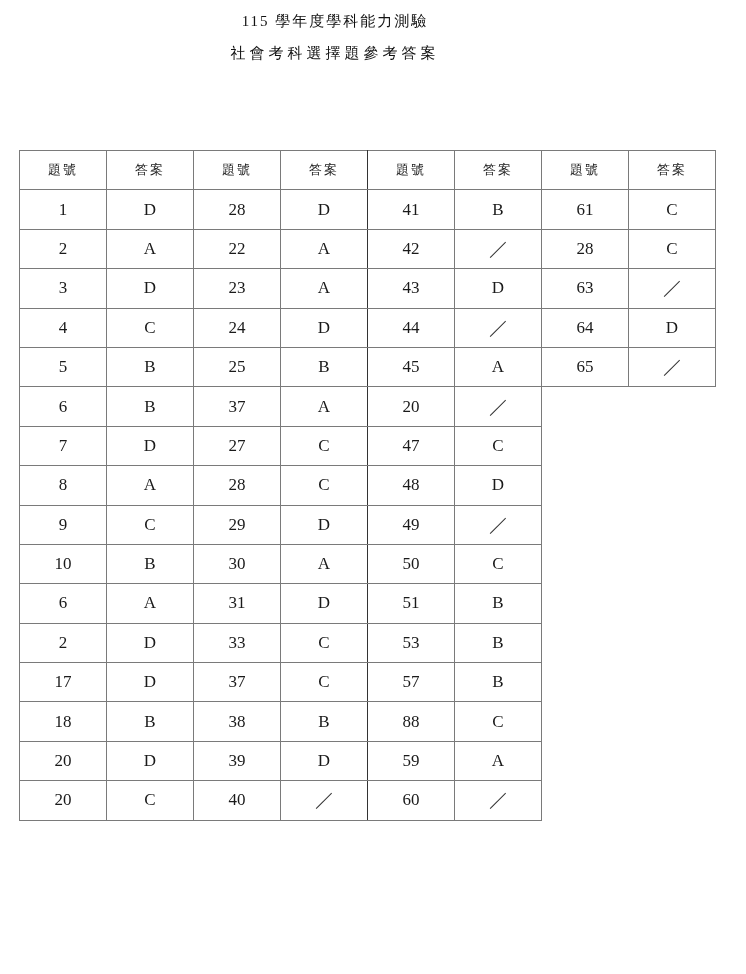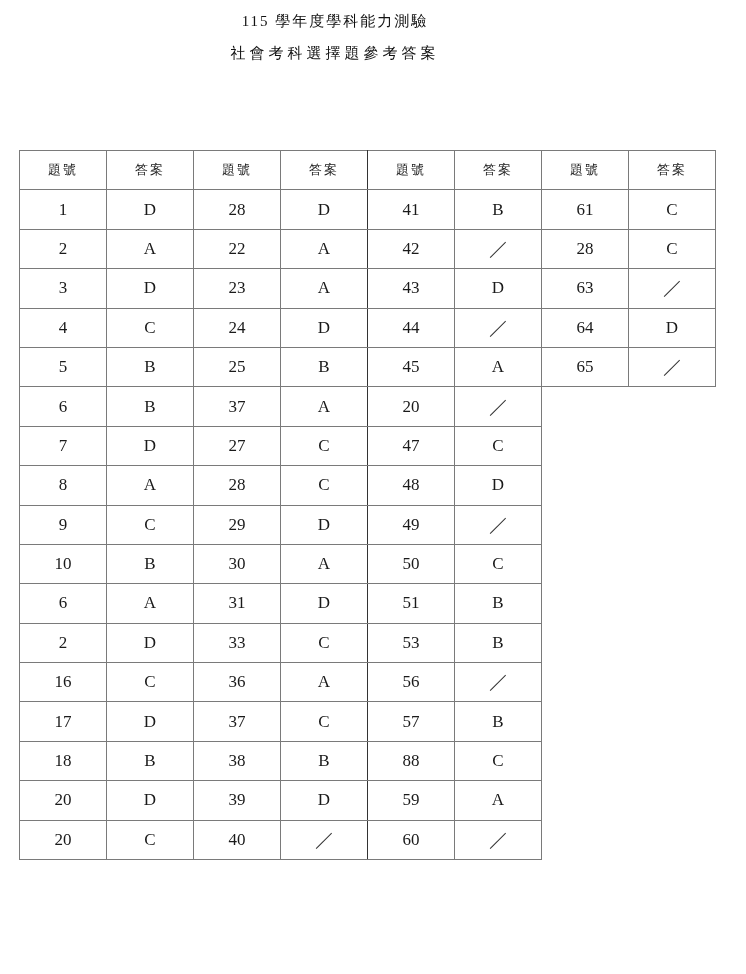--- a/index.html
+++ b/index.html
@@ -208,30 +208,20 @@
         <td>2</td>
         <td>D</td>
         <td>33</td>
         <td class="divider">C</td>
         <td>53</td>
         <td>B</td>
         <td class="blank"></td>
         <td class="blank no-left"></td>
       </tr>
       <tr>
-        <td>16</td>
-        <td>C</td>
-        <td>36</td>
-        <td class="divider">A</td>
-        <td>56</td>
-        <td><span class="slash"></span></td>
-        <td class="blank"></td>
-        <td class="blank no-left"></td>
-      </tr>
-      <tr>
         <td>17</td>
         <td>D</td>
         <td>37</td>
         <td class="divider">C</td>
         <td>57</td>
         <td>B</td>
         <td class="blank"></td>
         <td class="blank no-left"></td>
       </tr>
       <tr>

